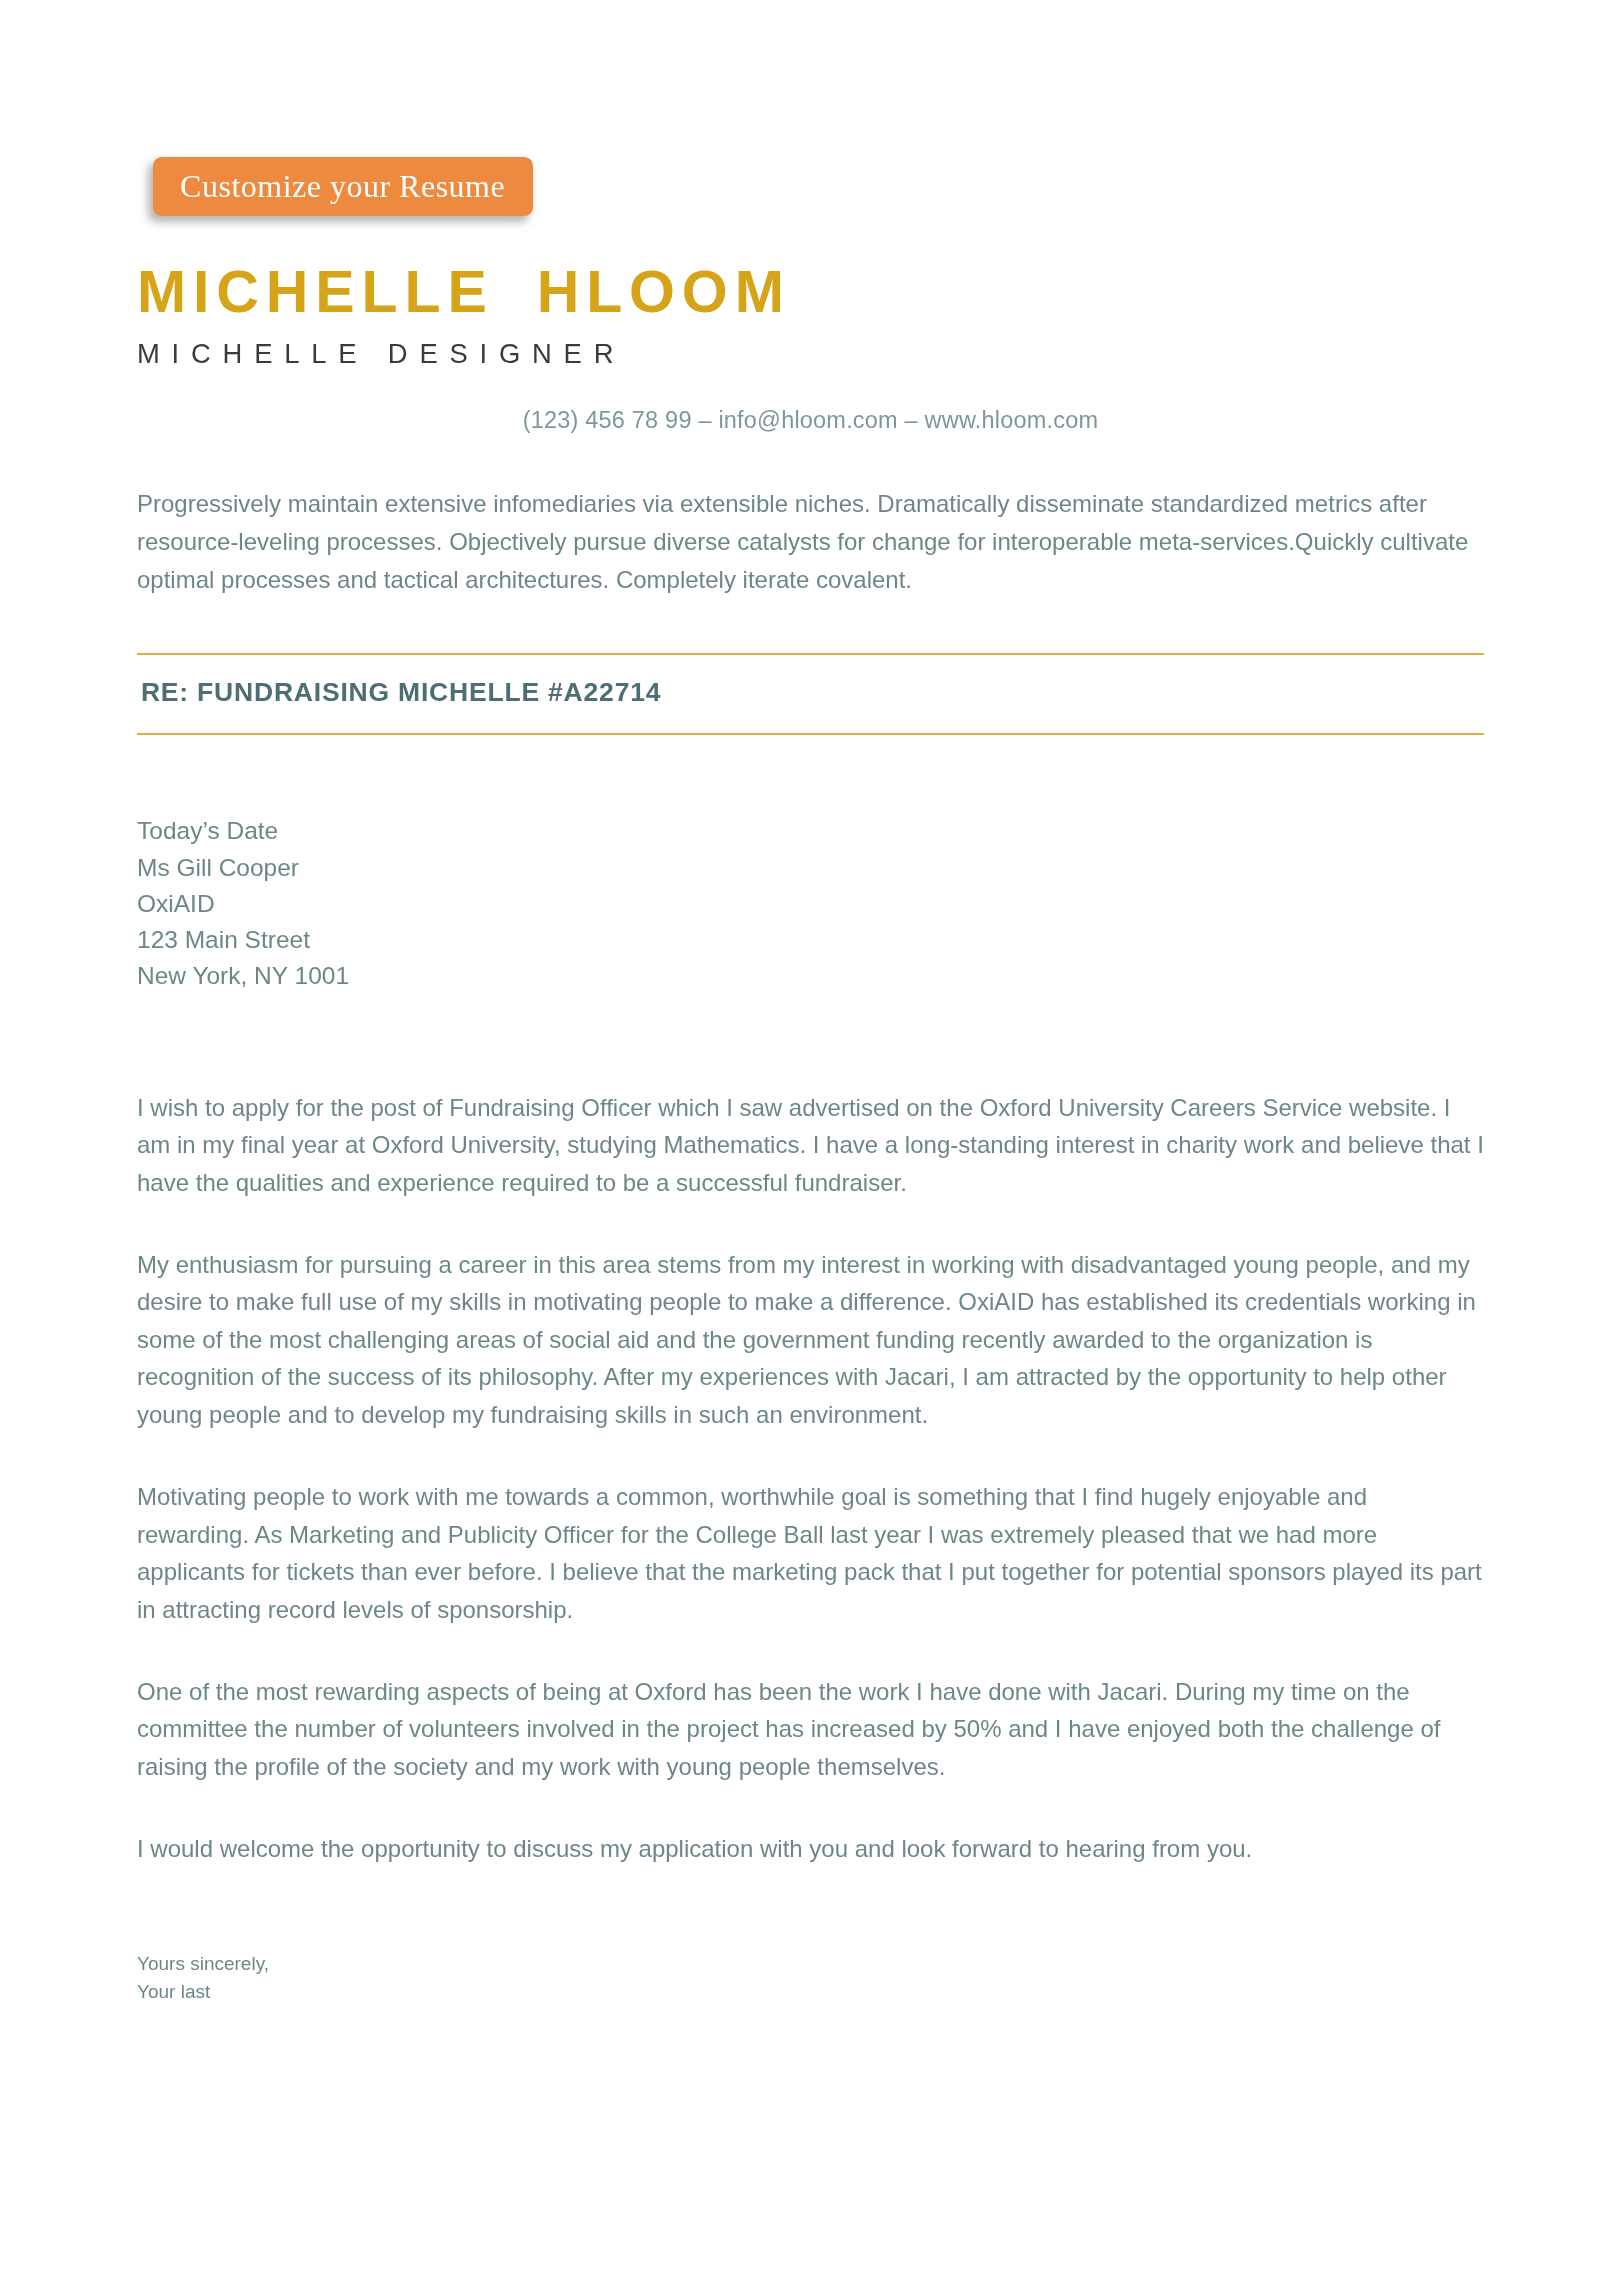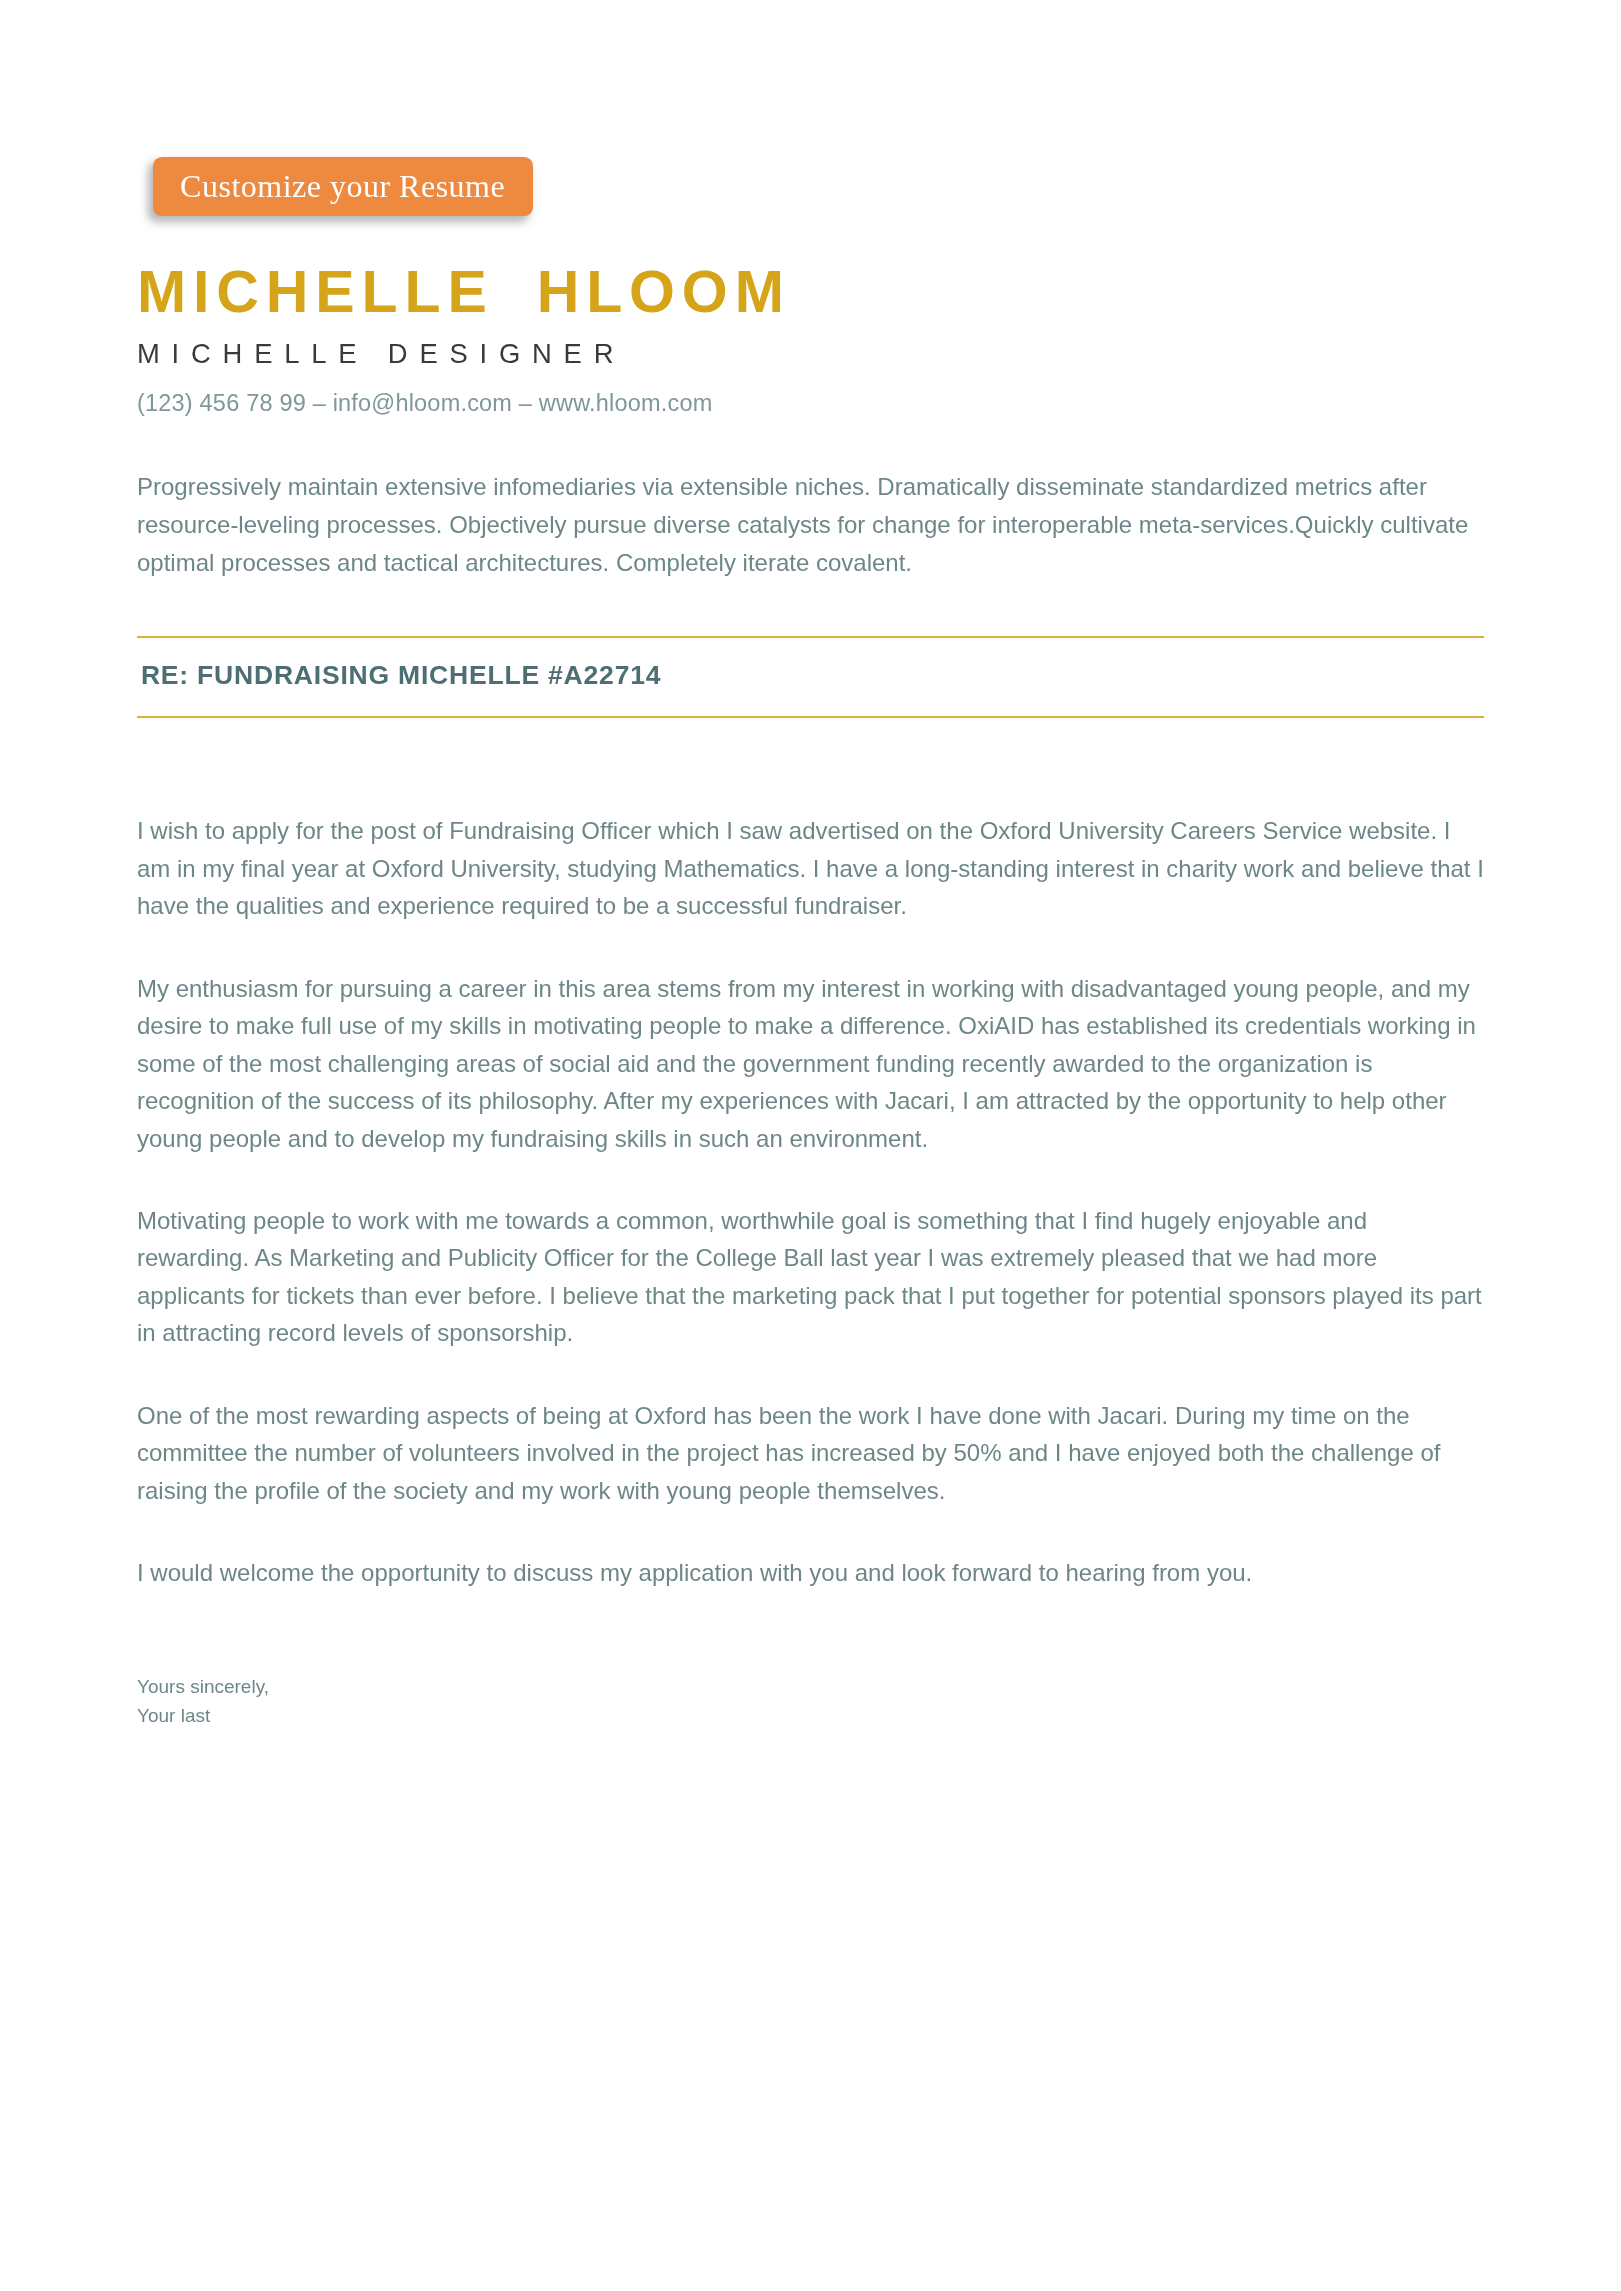--- a/index.html
+++ b/index.html
@@ -43,24 +43,25 @@
   }
   .job-title {
     margin-top: 17.6px;
     font-size: 27.4px;
     font-weight: 400;
     color: #3a3a3a;
     letter-spacing: 11.8px;
     line-height: 1;
   }
   .contact-line {
-    margin-top: 23px;
+    margin-top: 40px;
     font-size: 23.5px;
     color: #7e979b;
     letter-spacing: 0.2px;
+    text-align: center;
   }
   .summary {
     margin: 51px 0 0 0;
     font-size: 24px;
     line-height: 1.57;
     color: #6d8788;
     max-width: 1353px;
   }
   .subject-block {
     margin-top: 55px;
@@ -110,20 +111,27 @@
   <div class="job-title">MICHELLE DESIGNER</div>
 
   <div class="contact-line">(123) 456 78 99 – info@hloom.com – www.hloom.com</div>
 
   <p class="summary">Progressively maintain extensive infomediaries via extensible niches. Dramatically disseminate standardized metrics after resource-leveling processes. Objectively pursue diverse catalysts for change for interoperable meta-services.Quickly cultivate optimal processes and tactical architectures. Completely iterate covalent.</p>
 
   <div class="subject-block">
     <h2 class="subject-heading">RE: FUNDRAISING MICHELLE #A22714</h2>
   </div>
 
+  <div class="recipient-block">
+    <div>Today’s Date</div>
+    <div>Ms Gill Cooper</div>
+    <div>OxiAID</div>
+    <div>123 Main Street</div>
+    <div>New York, NY 1001</div>
+  </div>
 
   <div class="letter-body">
     <p>I wish to apply for the post of Fundraising Officer which I saw advertised on the Oxford University Careers Service website. I am in my final year at Oxford University, studying Mathematics. I have a long-standing interest in charity work and believe that I have the qualities and experience required to be a successful fundraiser.</p>
     <p>My enthusiasm for pursuing a career in this area stems from my interest in working with disadvantaged young people, and my desire to make full use of my skills in motivating people to make a difference. OxiAID has established its credentials working in some of the most challenging areas of social aid and the government funding recently awarded to the organization is recognition of the success of its philosophy. After my experiences with Jacari, I am attracted by the opportunity to help other young people and to develop my fundraising skills in such an environment.</p>
     <p>Motivating people to work with me towards a common, worthwhile goal is something that I find hugely enjoyable and rewarding. As Marketing and Publicity Officer for the College Ball last year I was extremely pleased that we had more applicants for tickets than ever before. I believe that the marketing pack that I put together for potential sponsors played its part in attracting record levels of sponsorship.</p>
     <p>One of the most rewarding aspects of being at Oxford has been the work I have done with Jacari. During my time on the committee the number of volunteers involved in the project has increased by 50% and I have enjoyed both the challenge of raising the profile of the society and my work with young people themselves.</p>
     <p>I would welcome the opportunity to discuss my application with you and look forward to hearing from you.</p>
   </div>
 
   <div class="closing-block">

